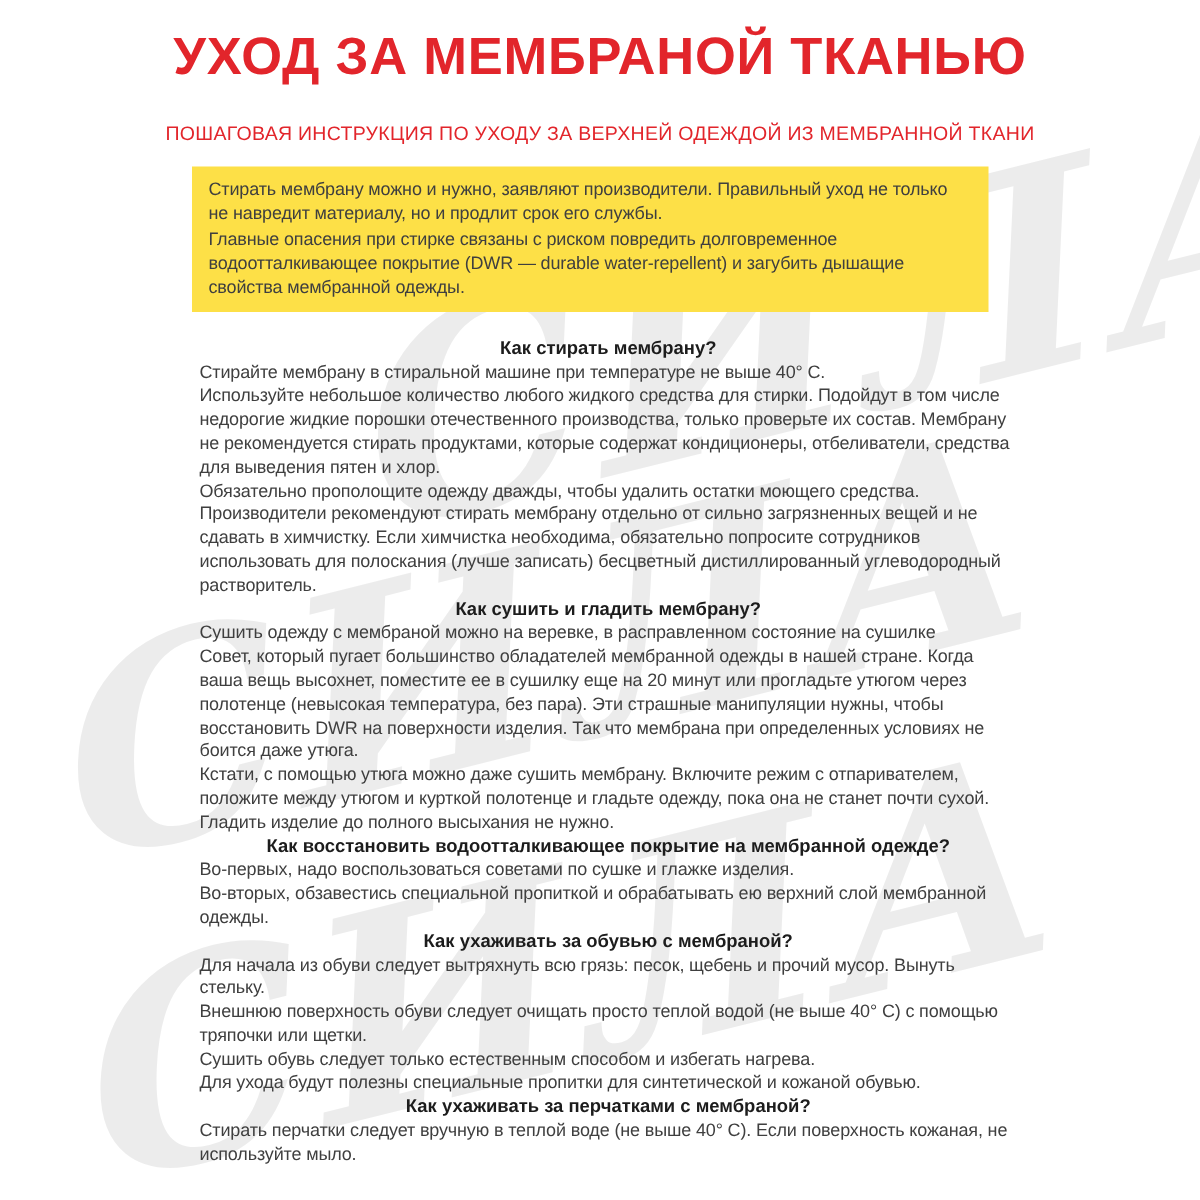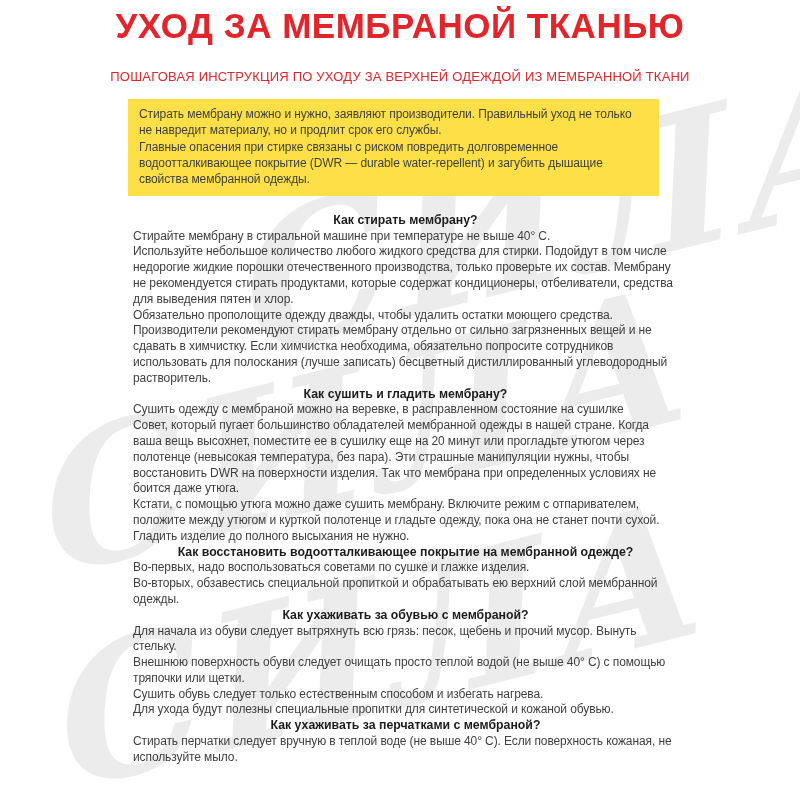--- a/index.html
+++ b/index.html
@@ -27,21 +27,21 @@
     pointer-events: none;
     z-index: 0;
   }
   .wm1 { top: 118px; left: 235px; }
   .wm2 { top: 338px; left: 35px; }
   .wm3 { top: 552px; left: 50px; }
 
   .content-layer { position: relative; z-index: 1; }
 
   .title {
-    margin: 4px;
+    margin: 16px;
     padding-top: 4px;
     text-align: center;
     color: #e2252b;
     font-size: 35px;
     font-weight: 800;
     letter-spacing: 0.5px;
     line-height: 1.05;
   }
   .subtitle {
     margin: 24px 0 0 0;

